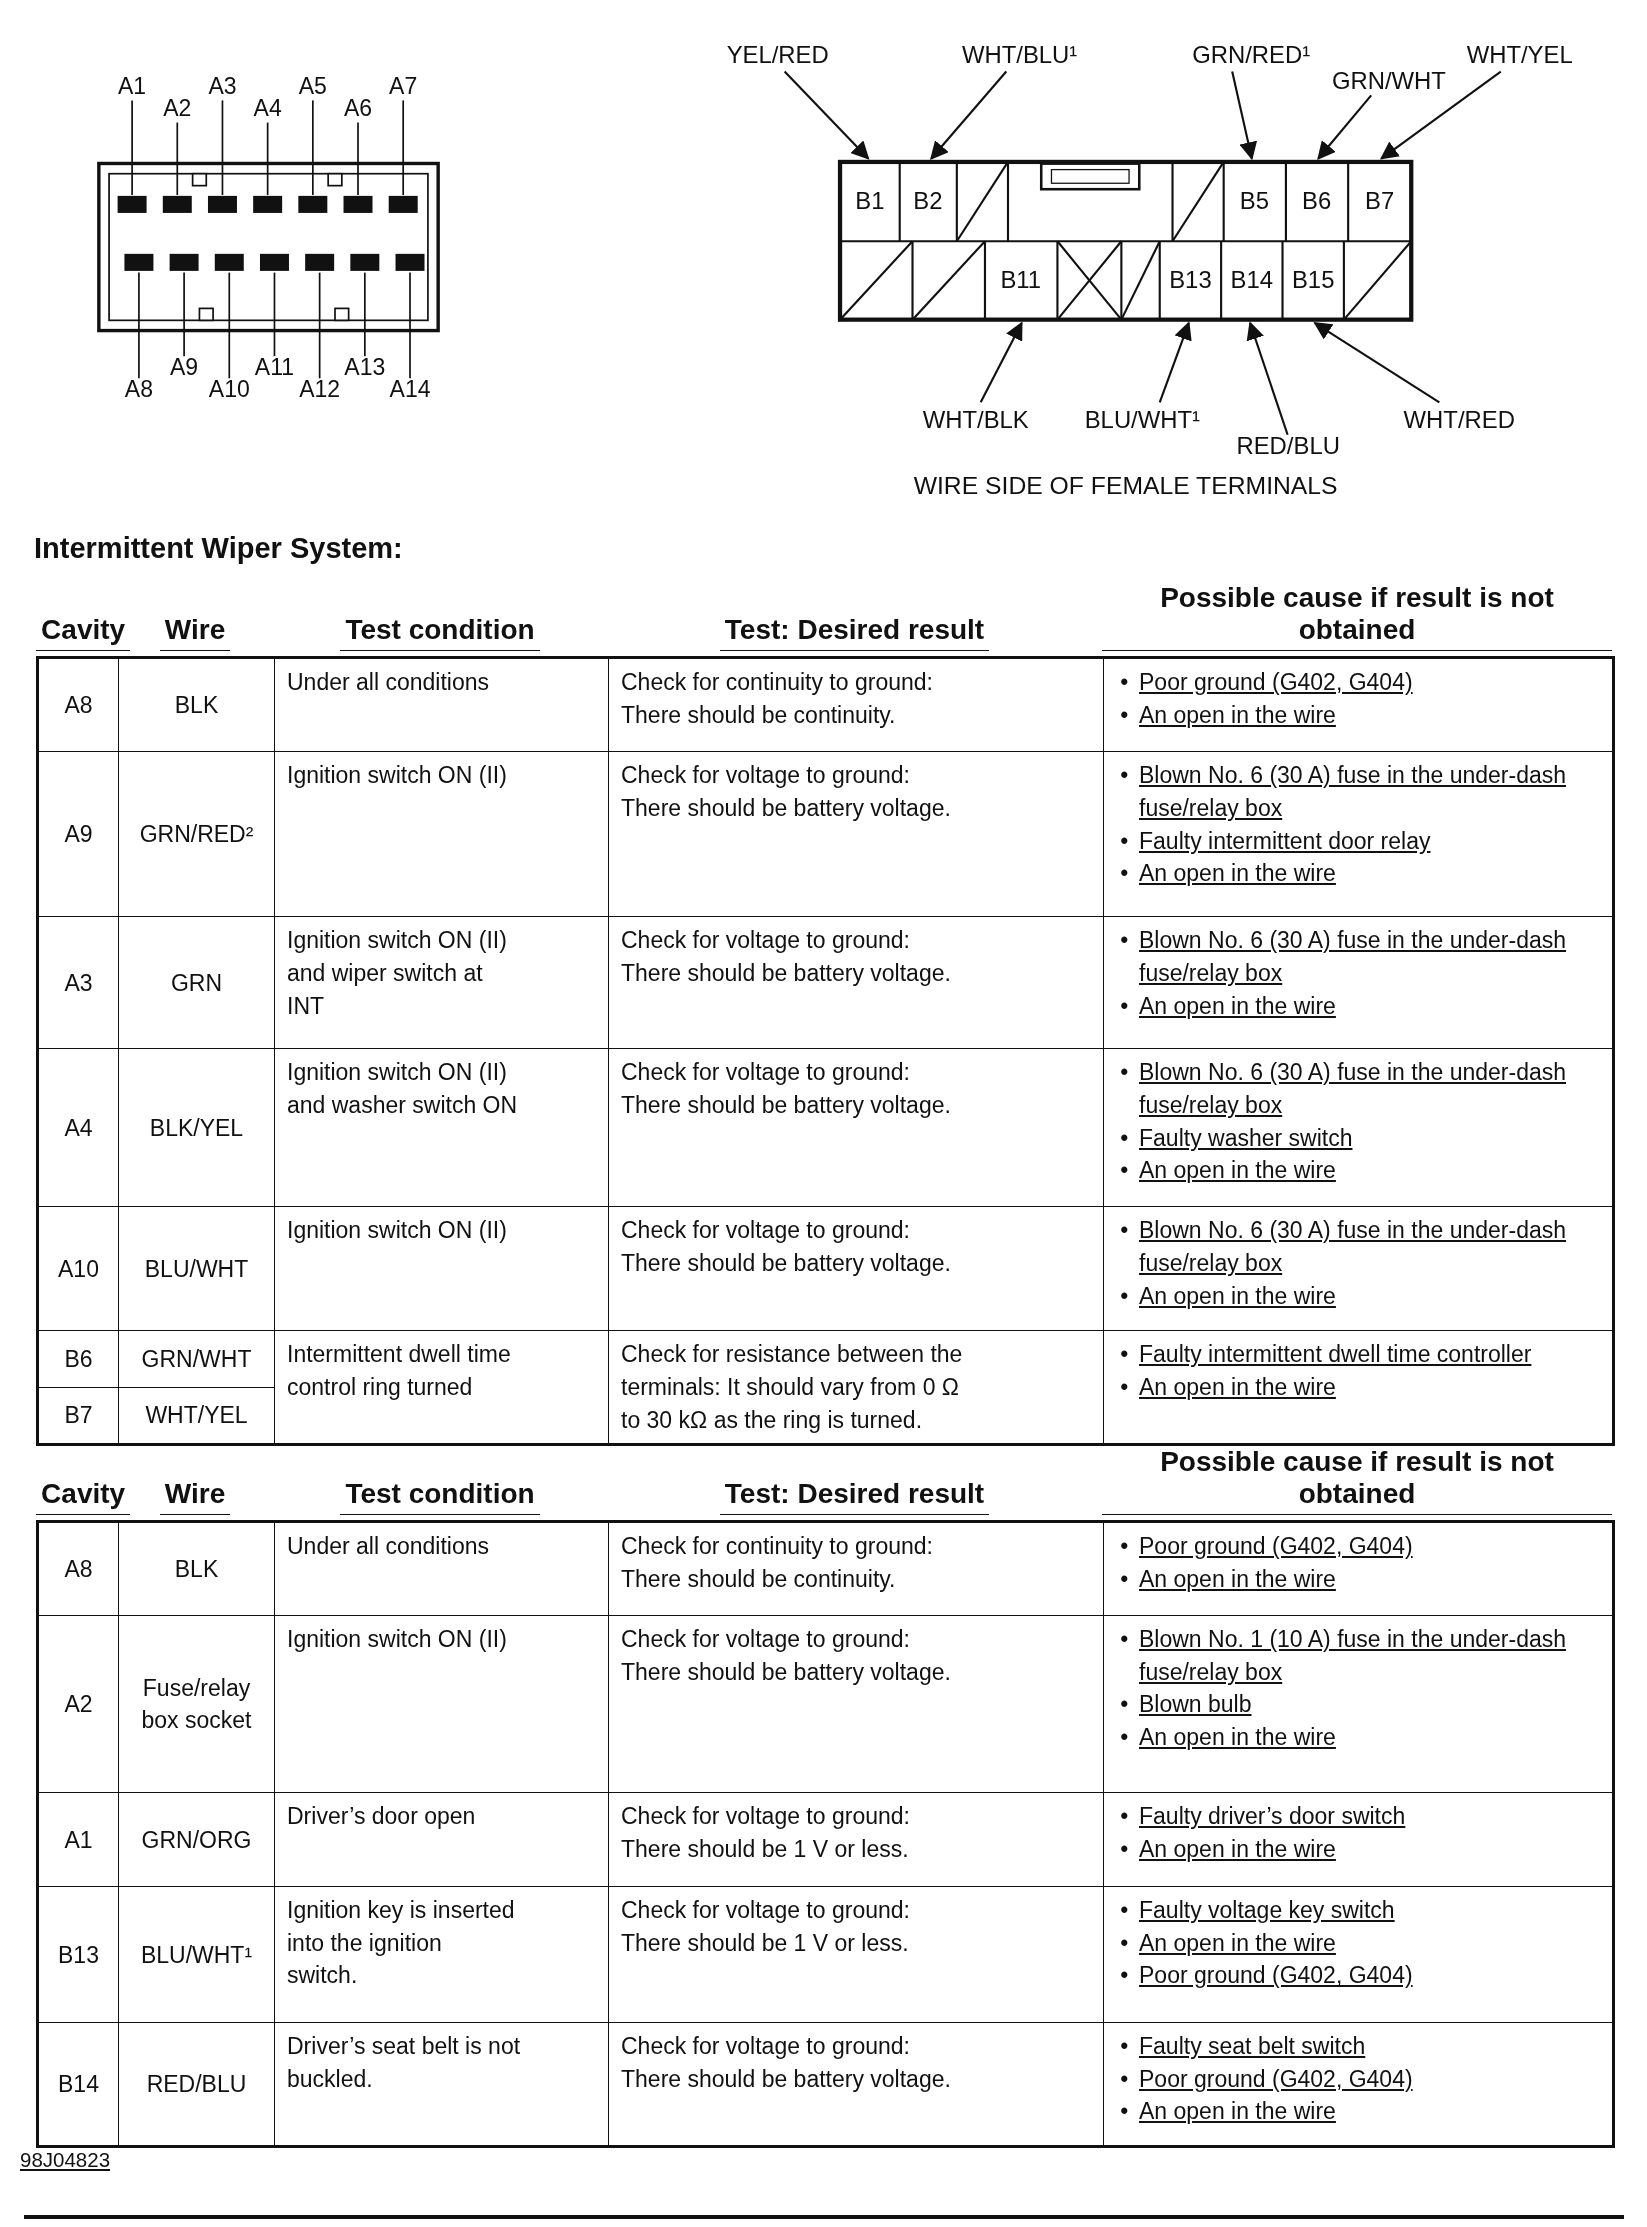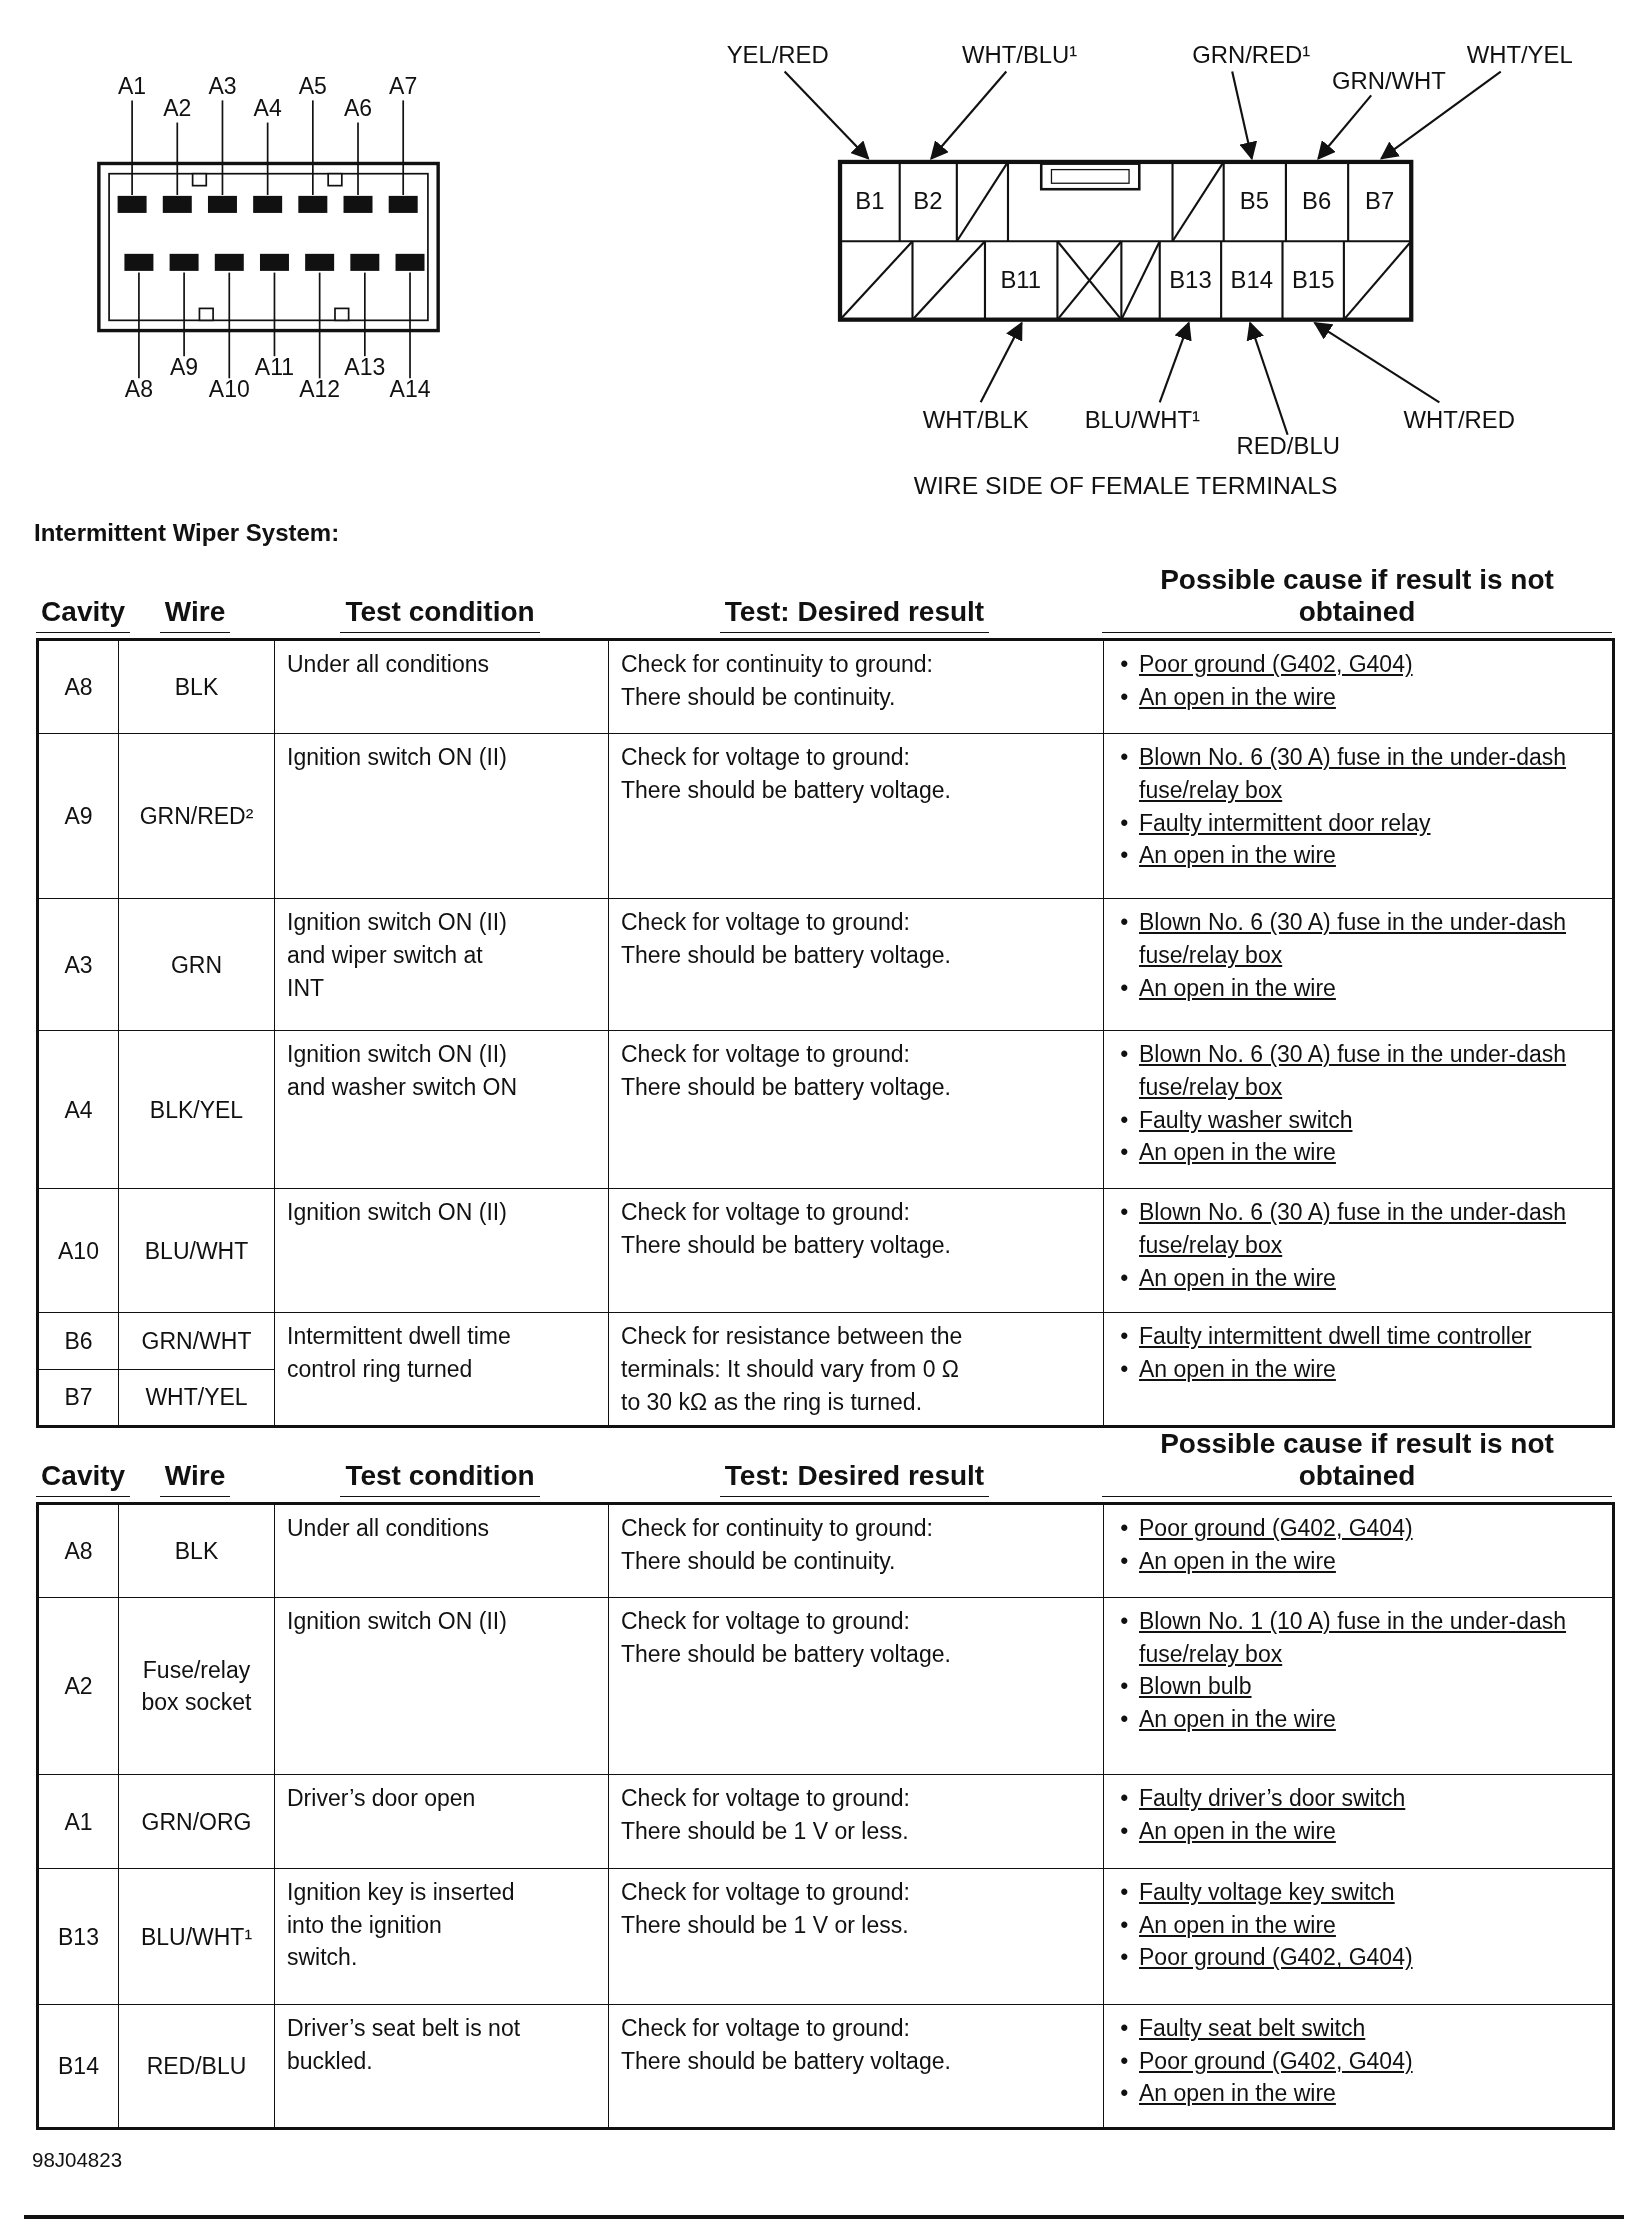--- a/index.html
+++ b/index.html
@@ -11,21 +11,21 @@
   }
   .page { position:relative; width:1648px; height:2227px; background:#fff; overflow:hidden; }
 
   
   .diagrams { position:relative; height:512px; }
   .svg-a { position:absolute; left:85px; top:68px; }
   .svg-b { position:absolute; left:699px; top:17px; }
   svg text { font-family:"Liberation Sans", sans-serif; fill:#111; }
 
   
-  .sec-title { font-size:24px; font-weight:bold; margin:7px 0 17px 34px; }
+  .sec-title { font-size:29px; font-weight:bold; margin:20px 0 17px 34px; }
   .sec2 .sec-title { margin-top:29px; }
   .thead {
     display:grid;
     grid-template-columns:81px 156px 334px 495px 510px;
     margin-left:36px; margin-bottom:5.1px; align-items:end;
   }
   .thead .th { text-align:center; font-weight:bold; font-size:28px; }
   .thead .th i { font-style:normal; display:inline-block; border-bottom:1.7px solid #111; padding:0 5.1px 4.3px; }
 
   
@@ -42,21 +42,21 @@
   .spec td.c-cavity, .spec td.c-wire {
     text-align:center; vertical-align:middle;
     padding:5.1px 3.4px; white-space:pre-line;
   }
   .spec td.c-cond, .spec td.c-result { white-space:pre-line; }
   ul.causes { list-style:none;text-decoration:underline; }
   ul.causes li { position:relative; padding-left:23px; max-width:452px; }
   ul.causes li::before { content:"•"; position:absolute; left:4.3px; }
 
   
-  .doc-code { position:absolute; left:32px; bottom:55px; font-size:20.5px; }
+  .doc-code { position:absolute; left:20px; bottom:55px; font-size:20.5px;text-decoration:underline; }
   .bottom-rule { position:absolute; left:24px; right:24px; bottom:8.5px; height:3.4px; background:#111; }
 </style>
 </head>
 <body>
 
 <div class="page">
 
   <div class="diagrams">
 
     <svg class="svg-a" width="367" height="341" viewBox="0 0 430 400">

